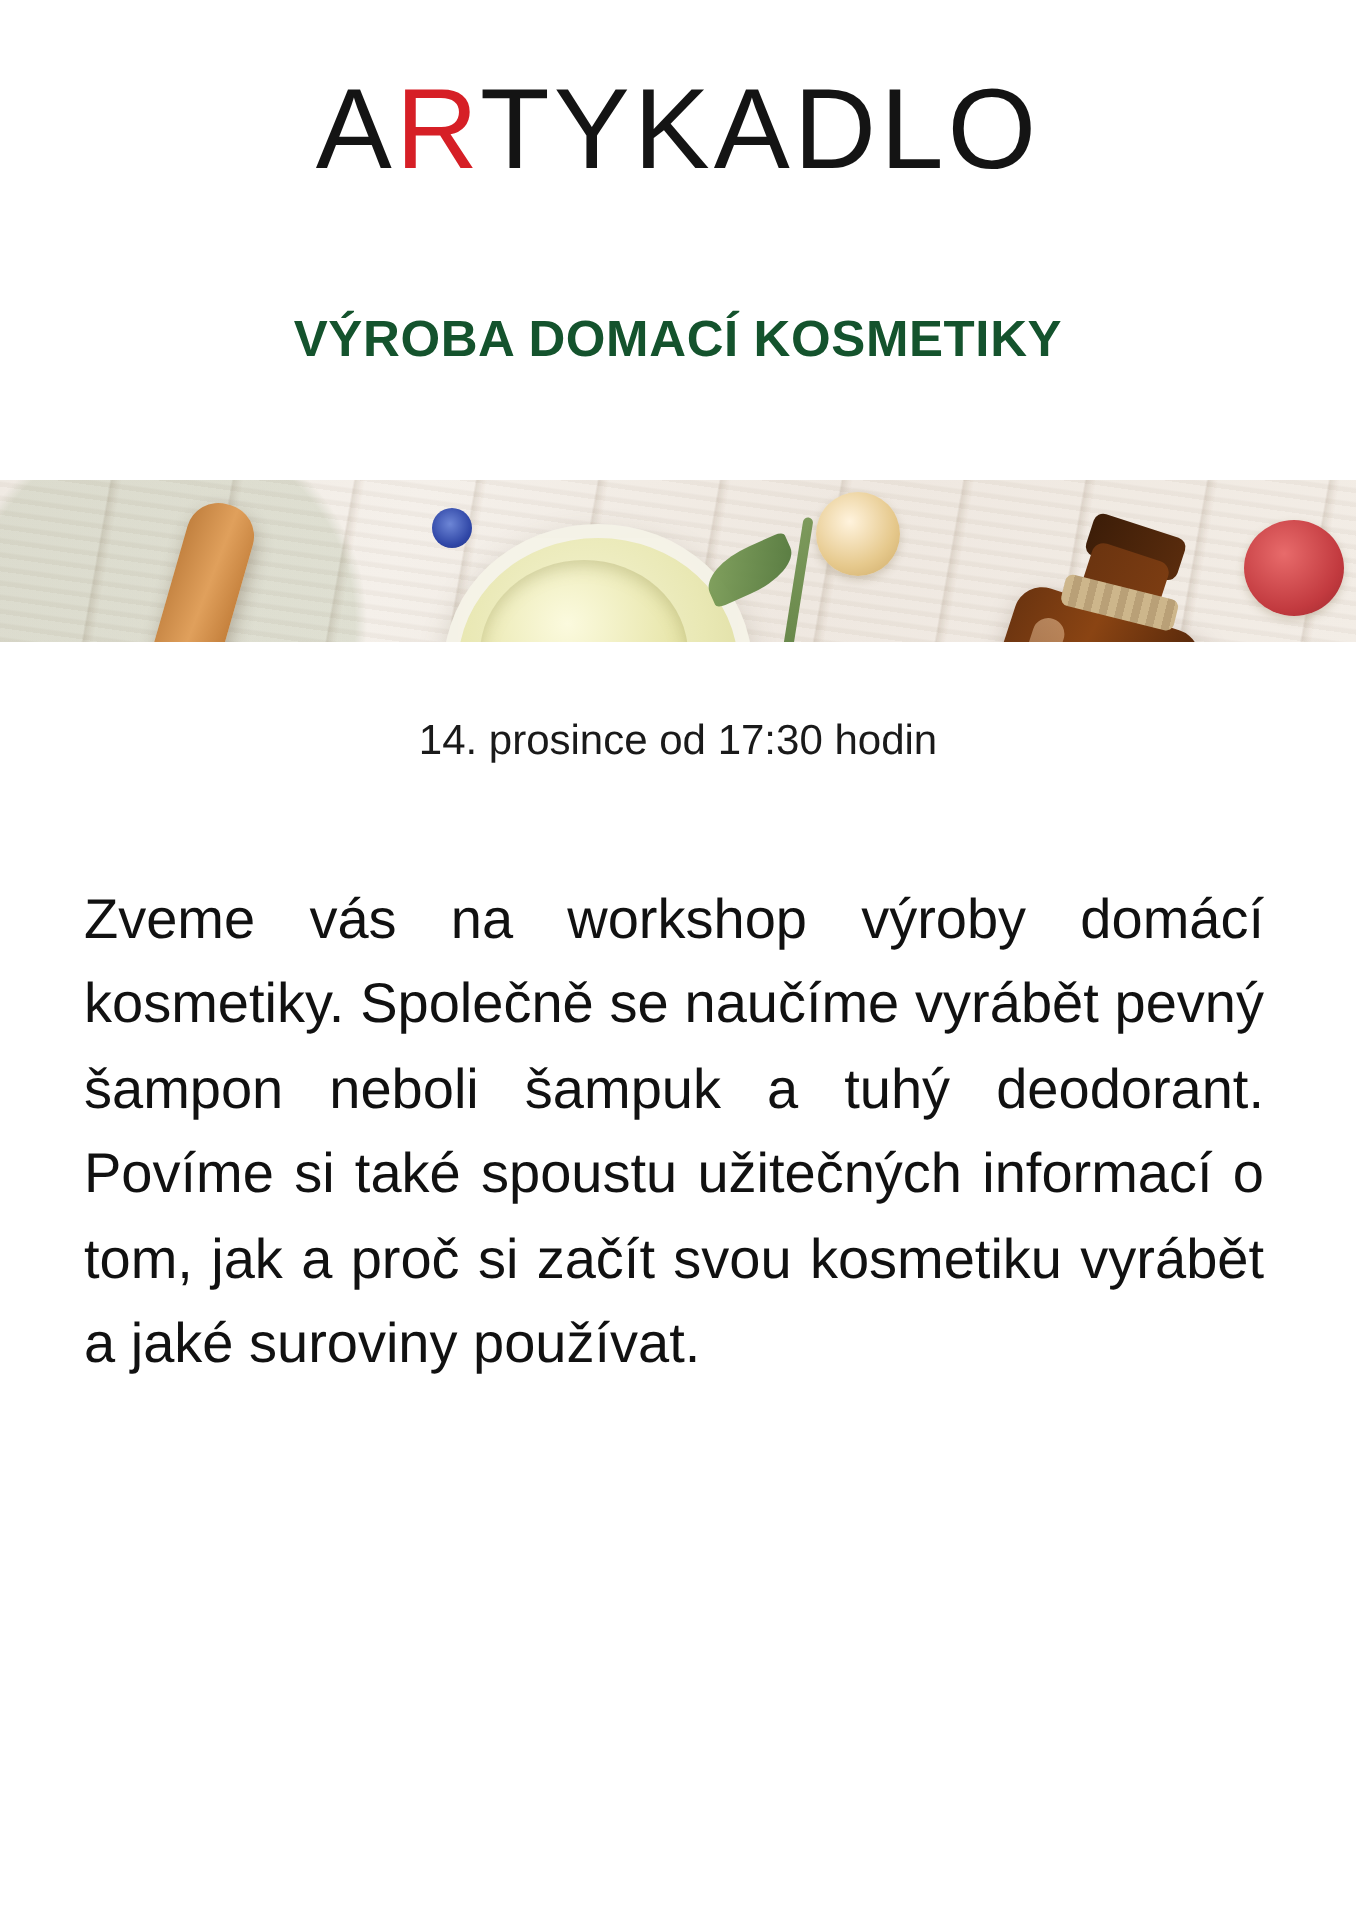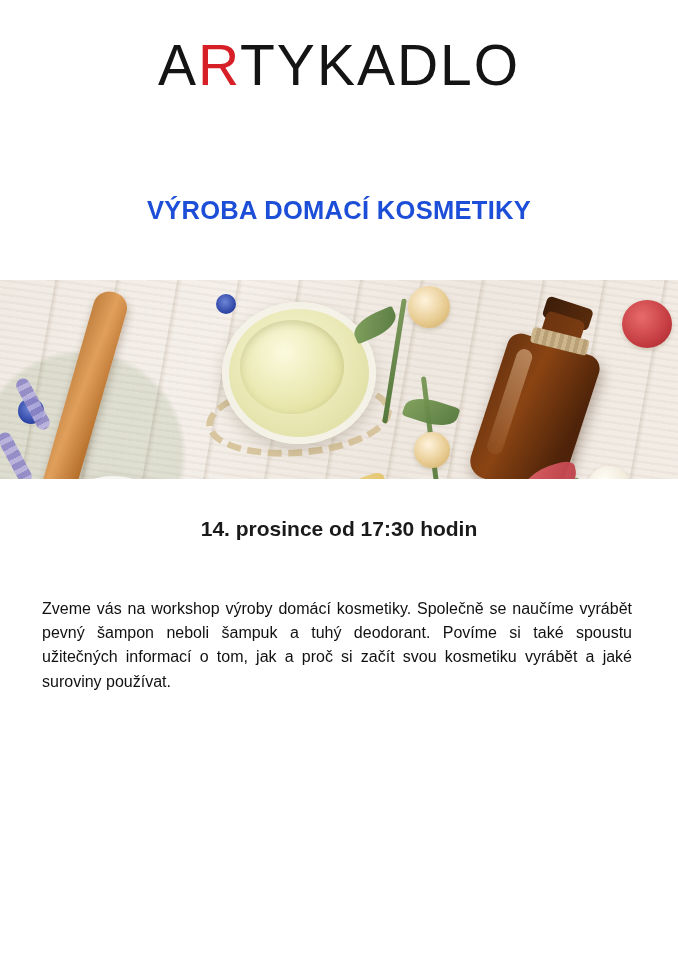--- a/index.html
+++ b/index.html
@@ -36,25 +36,25 @@
     color: #141414;
     white-space: nowrap;
   }
   .title .accent {
     color: #d61f26;
   }
 
   
   .subtitle {
     text-align: center;
-    margin-top: 62px;
+    margin-top: 22px;
     font-size: 25.5px;
     font-weight: bold;
     letter-spacing: 0.3px;
-    color: #1d4ed8;
+    color: #14532d;
   }
 
   
   .photo-wrap {
     margin-top: 34px;
     width: 678px;
     height: 390px;
     position: relative;
     overflow: hidden;
   }
@@ -288,27 +288,27 @@
     background: linear-gradient(180deg, #7d9a5c, #55773b);
     border-radius: 3px;
   }
 
   
   .date {
     text-align: center;
     margin-top: 38px;
     font-size: 21px;
     color: #1a1a1a;
-    font-weight: 700;
+    font-weight: 400;
   }
 
   
   .body-text {
     margin: 56px 46px 0 42px;
-    font-size: 16px;
+    font-size: 28px;
     line-height: 1.52;
     color: #111111;
     text-align: justify;
     text-justify: inter-word;
     hyphens: manual;
   }
 </style>
 </head>
 <body>
 

